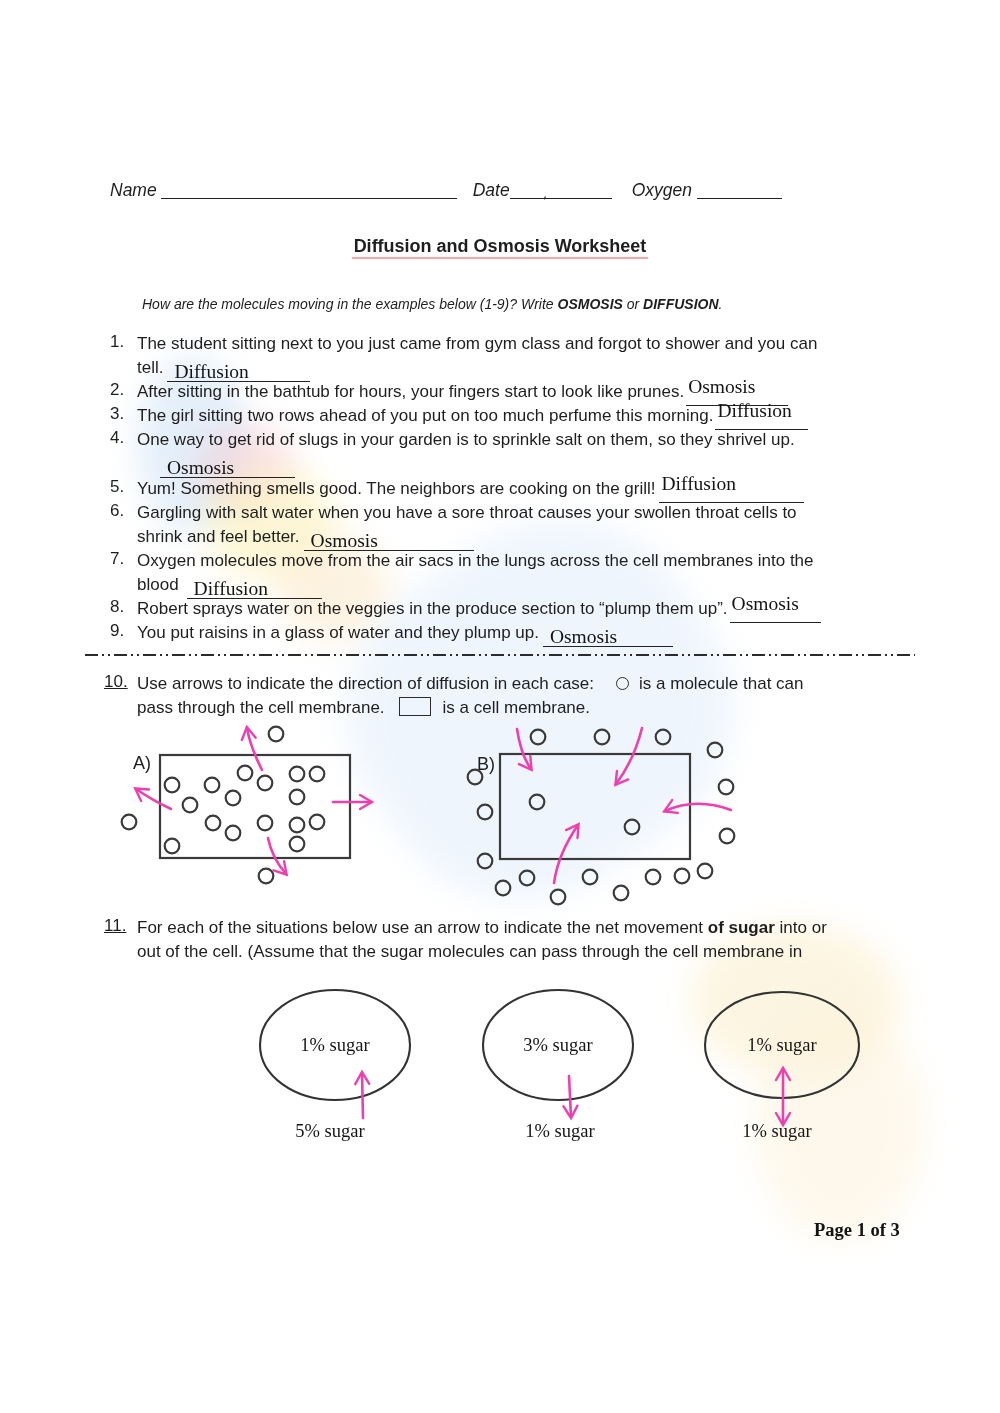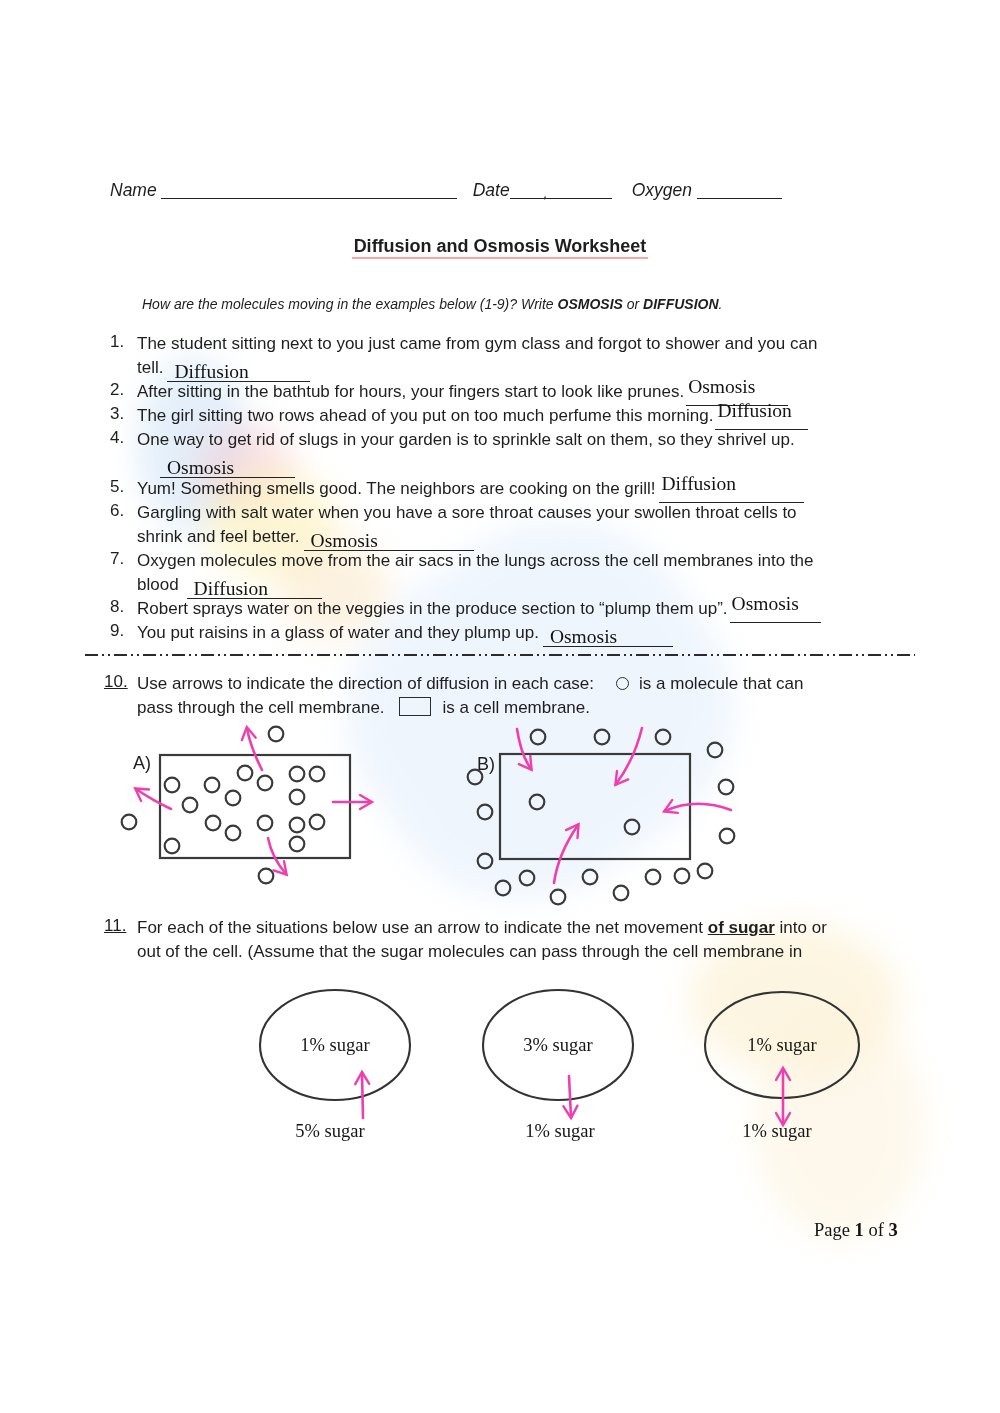--- a/index.html
+++ b/index.html
@@ -38,27 +38,27 @@
   .ansline2{margin-left:23px;}
   
   .divider{position:absolute;left:85px;top:654px;width:830px;height:2px;
     background:repeating-linear-gradient(90deg,#2b2b2b 0 13px,transparent 13px 17px,#2b2b2b 17px 19px,transparent 19px 23px,#2b2b2b 23px 25px,transparent 25px 29px);}
   
   .legend-circle{display:inline-block;width:11px;height:11px;border:1.8px solid #2c2c2c;border-radius:50%;
                  margin:0 10px 0 22px;vertical-align:-1px;}
   .legend-square{display:inline-block;width:30px;height:17px;border:1.8px solid #2c2c2c;
                  margin:0 12px 0 14px;vertical-align:-3px;}
   
-  .bold-underline{font-weight:bold;text-decoration:underline;}
+  .bold-underline{font-weight:bold;}
   
   #diagram10-svg{position:absolute;left:0;top:710px;width:1000px;height:200px;}
   #diagram11-svg{position:absolute;left:0;top:980px;width:1000px;height:170px;}
   
   .footer{position:absolute;left:814px;top:1220px;font-family:"Liberation Serif","DejaVu Serif",serif;
-          font-size:18.5px;color:#141414;}
+          font-size:18.5px;color:#141414;font-weight:bold;}
 </style>
 </head>
 <body>
 
 <div class="page">
 
   <div class="wm wm1"></div>
   <div class="wm wm2"></div>
   <div class="wm wm3"></div>
   <div class="wm wm4"></div>

